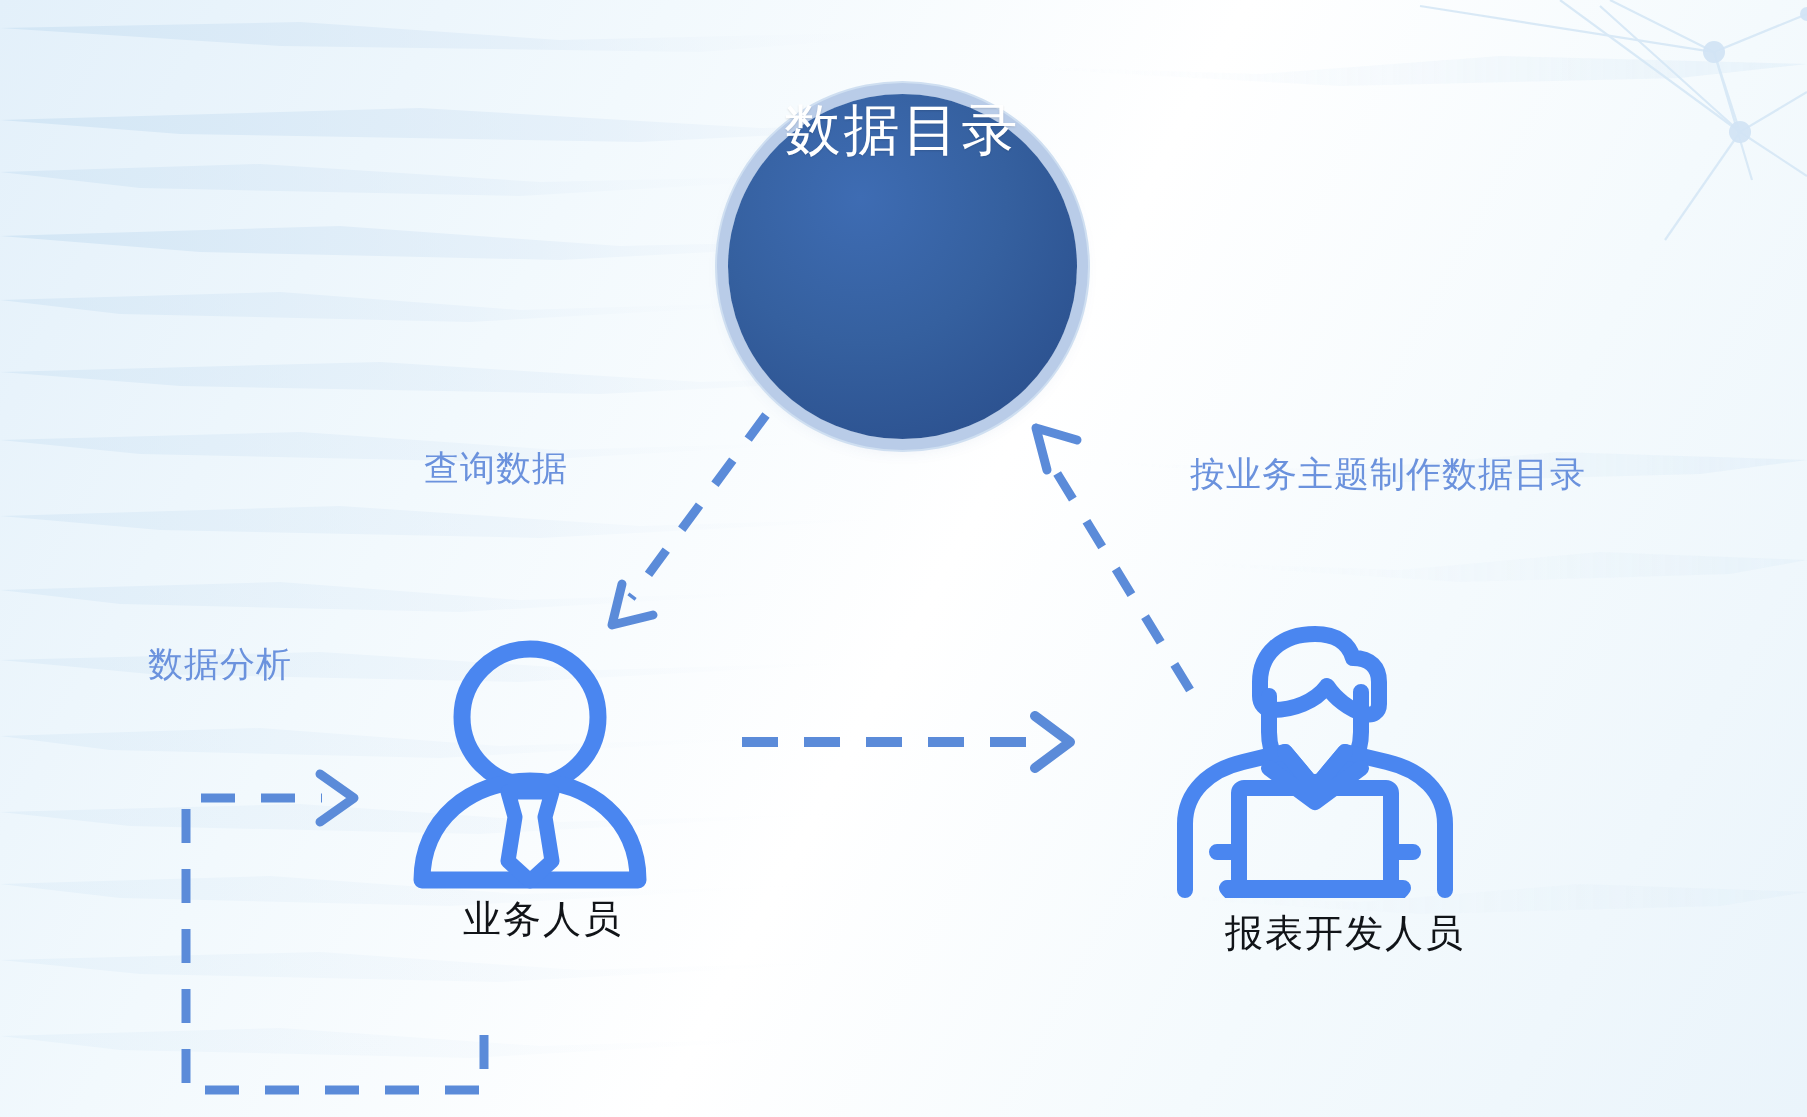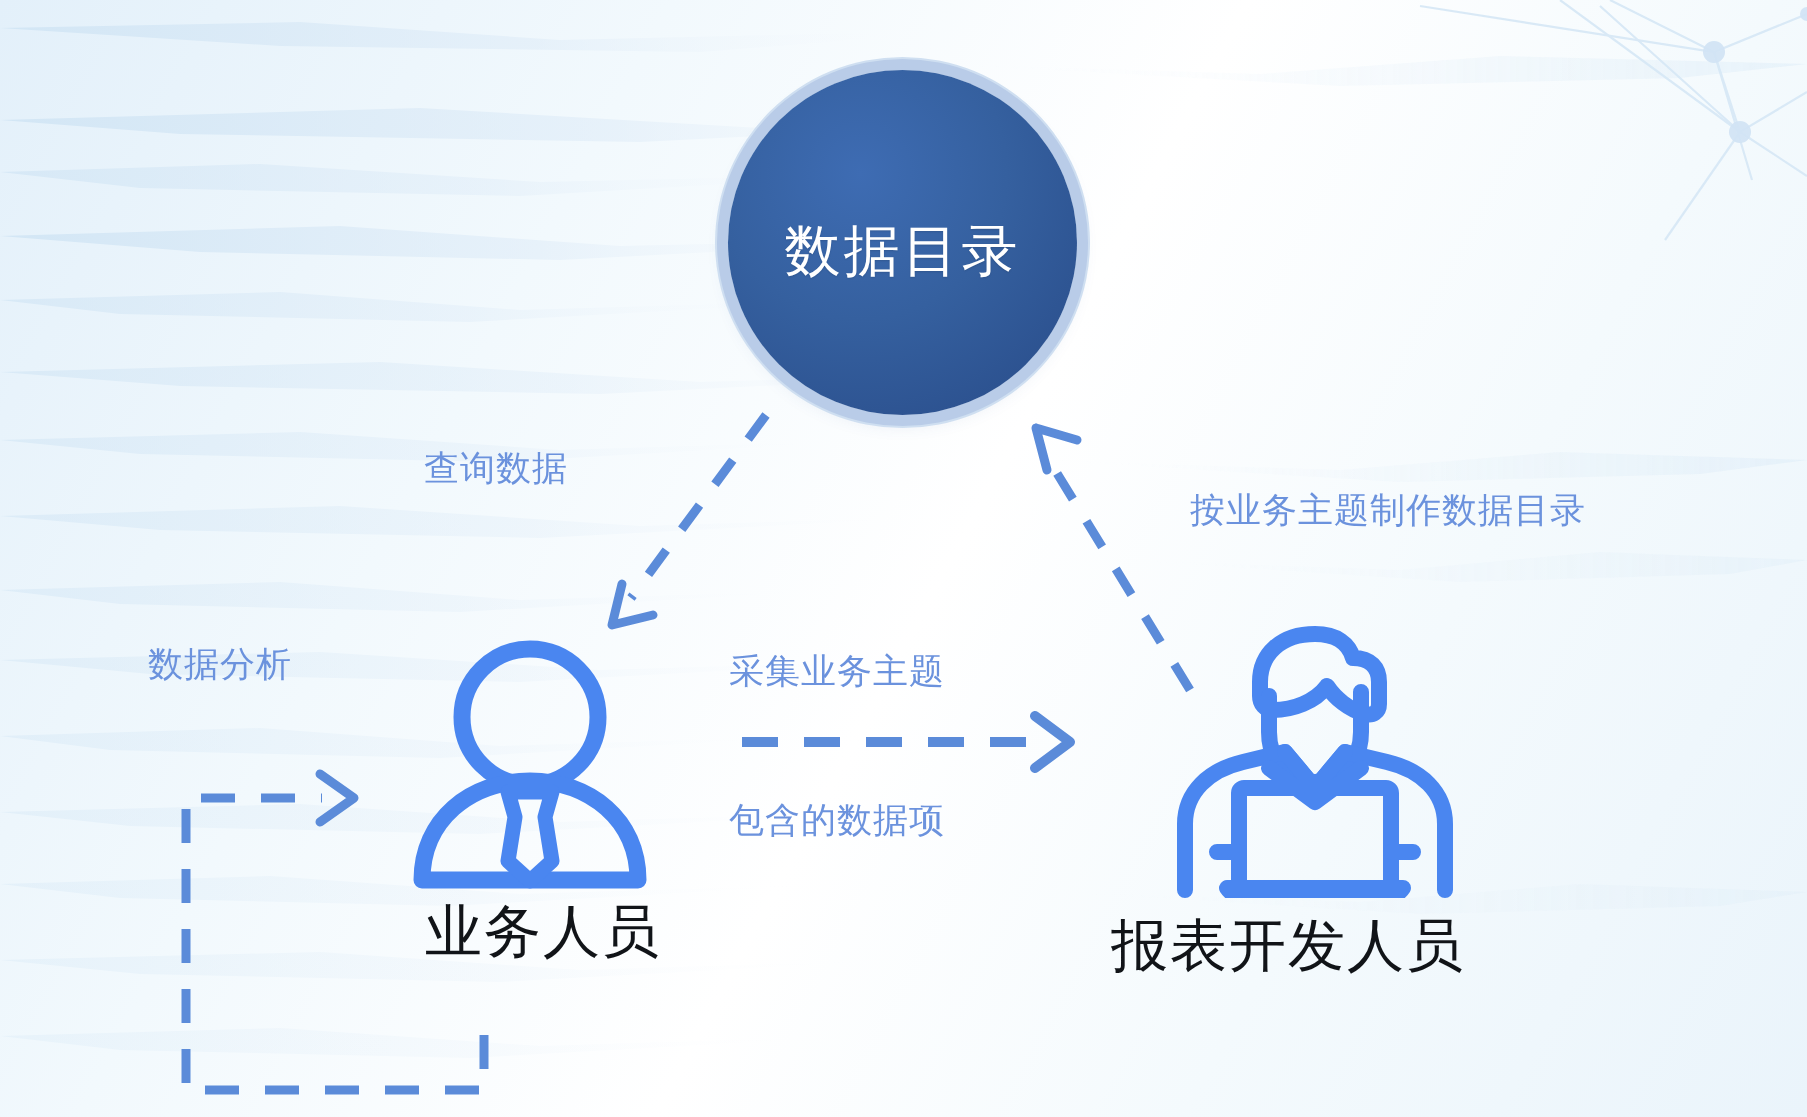--- a/index.html
+++ b/index.html
@@ -13,50 +13,50 @@
   
   .bg-base{
     position:absolute;inset:0;
     background:
       linear-gradient(118deg,#e3f0fa 0%,#f2f9fd 28%,#ffffff 52%,#f4fafd 74%,#eaf4fb 100%);
   }
   .bg-svg{position:absolute;inset:0;width:100%;height:100%;}
 
   
   .hub{
-    position:absolute;left:728px;top:70px;width:349px;height:345px;
+    position:absolute;left:728px;top:94px;width:349px;height:345px;
     border-radius:50%;
     background:radial-gradient(circle at 38% 30%,#3e6cb3 0%,#35609f 45%,#2d5391 78%,#2a4d88 100%);
     box-shadow:0 0 0 11px #b9cce8, 0 0 0 13px #cfdff1, 0 6px 20px rgba(60,95,160,.18);
-    display:flex;align-items:center;justify-content:center;
+    display:flex;justify-content:center;
   }
   .hub-label{
     color:#ffffff;font-size:56px;letter-spacing:3px;line-height:1;
     font-family:"DejaVu Sans","Liberation Sans",sans-serif;
     font-weight:400;text-shadow:0 1px 2px rgba(0,0,0,.12);
     transform:translateY(8px);
   }
 
   
   .edge-label{
     position:absolute;color:#6b92dd;font-size:35px;line-height:1.42;
     font-family:"DejaVu Sans","Liberation Sans",sans-serif;
     letter-spacing:1px;white-space:pre;
   }
   .lbl-query{left:424px;top:444px;}
-  .lbl-build{left:1190px;top:450px;margin-top:36px;}
+  .lbl-build{left:1190px;top:450px;}
   .lbl-collect{left:729px;top:548px;text-align:left;}
   .lbl-analysis{left:148px;top:608px;margin-top:32px;}
 
   
   .actor{position:absolute;display:flex;flex-direction:column;align-items:center;}
   .actor-biz{left:390px;top:640px;width:280px;}
   .actor-dev{left:1155px;top:620px;width:310px;align-items:flex-end;}
   .actor-name{
-    margin-top:4px;color:#111418;font-size:57px;letter-spacing:2px;
+    margin-top:4px;color:#111418;font-size:38px;letter-spacing:2px;
     font-family:"DejaVu Sans","Liberation Sans",sans-serif;white-space:pre;margin-left:26px;
   }
   .actor-dev .actor-name{margin-top:10px;}
 
   
   .arrows{position:absolute;inset:0;width:100%;height:100%;overflow:visible;}
 </style>
 </head>
 <body>
 
@@ -143,24 +143,20 @@
   </svg>
 
   <div class="hub">
     <span class="hub-label">数据目录</span>
   </div>
 
   <div class="edge-label lbl-query">查询数据</div>
 
   <div class="edge-label lbl-build">按业务主题制作数据目录</div>
 
-  <div class="edge-label lbl-collect">
-    <div>采集业务主题</div>
-    <div>包含的数据项</div>
-  </div>
 
   <div class="edge-label lbl-analysis">数据分析</div>
 
   <div class="actor actor-biz">
     <svg width="268" height="250" viewBox="0 0 268 250">
       <g fill="none" stroke="#4A86F0" stroke-width="17" stroke-linecap="round" stroke-linejoin="round">
         <circle cx="134" cy="77" r="68"></circle>
         <path d="M26,240 C26,180 74,141 134,141 C194,141 242,180 242,240 L26,240"></path>
       </g>
       <g fill="none" stroke="#4A86F0" stroke-width="15" stroke-linecap="round" stroke-linejoin="round">

